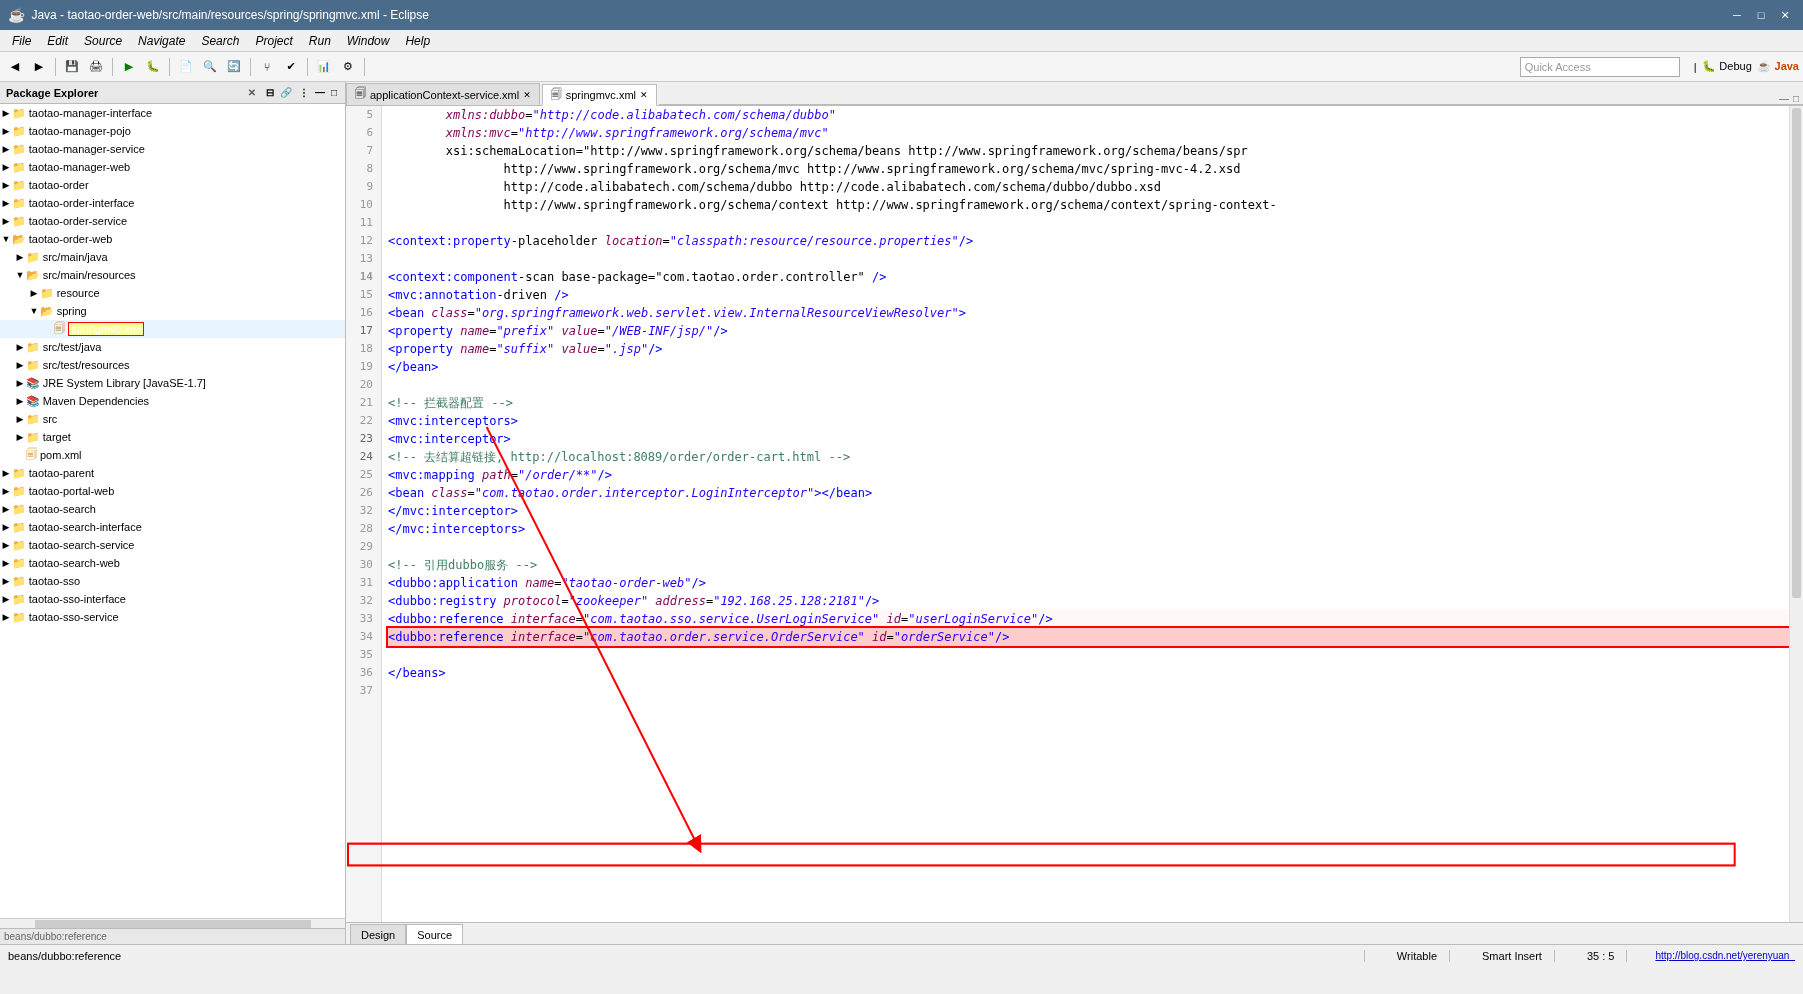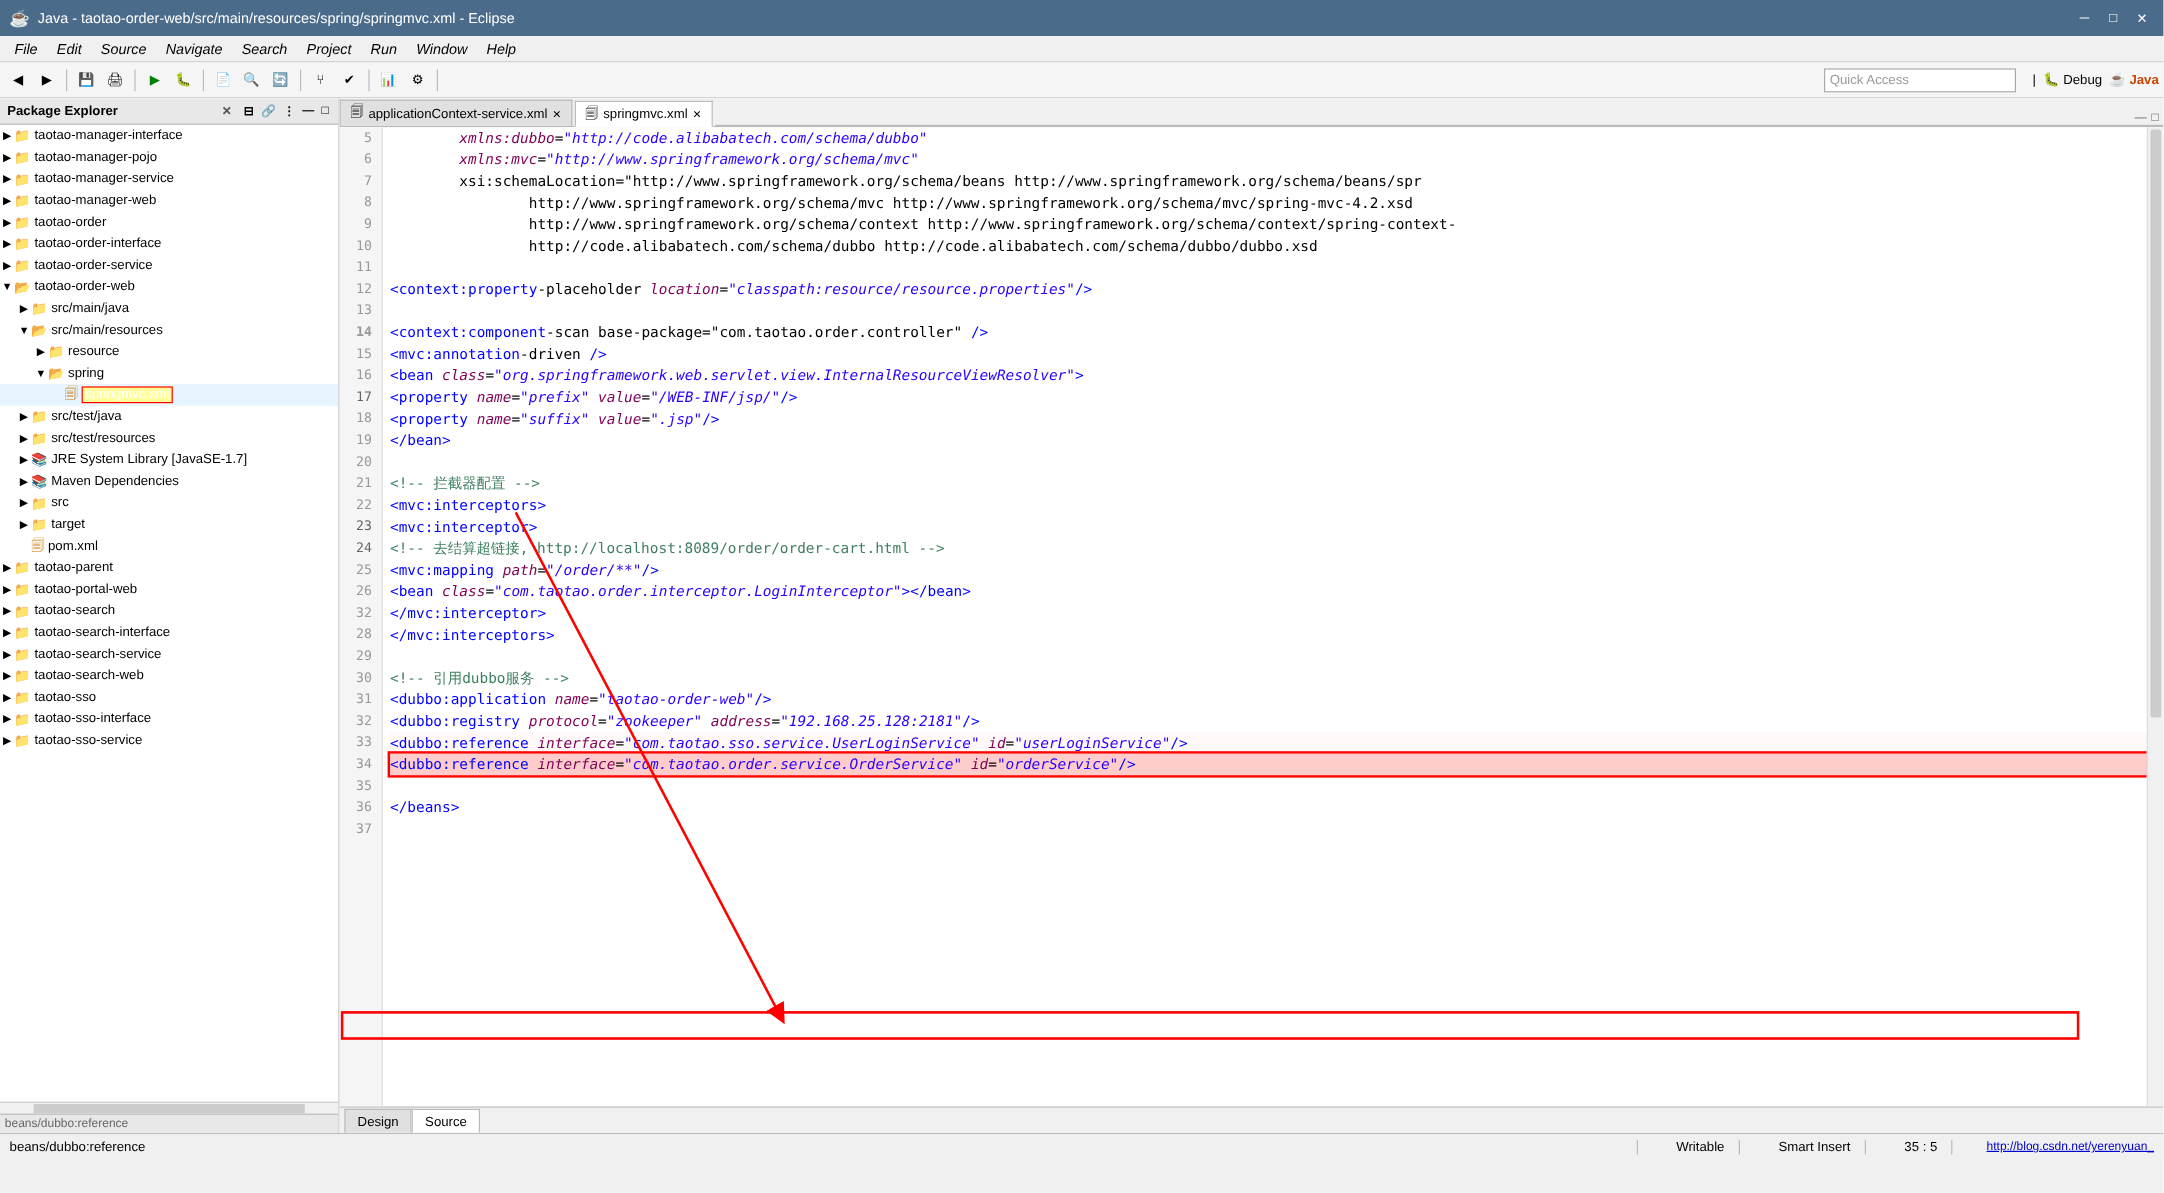--- a/index.html
+++ b/index.html
@@ -68,21 +68,21 @@
     .toolbar-right { display: flex; align-items: center; gap: 6px; margin-left: 8px; font-size: 11px; }
     
     
     #main-layout {
       display: flex;
       height: calc(994px - 30px - 22px - 30px - 28px - 22px);
     }
     
     
     #package-explorer {
-      width: 283px;
+      width: 346px;
       background: white;
       border-right: 1px solid #bbb;
       display: flex;
       flex-direction: column;
       overflow: hidden;
     }
     #pe-header {
       background: #e8e8e8;
       height: 22px;
       display: flex;
@@ -554,22 +554,22 @@
             <div style="height: 18px; display: flex; align-items: center; justify-content: flex-end; padding-right: 4px;">34</div>
             <div style="height: 18px; display: flex; align-items: center; justify-content: flex-end; padding-right: 4px;">35</div>
             <div style="height: 18px; display: flex; align-items: center; justify-content: flex-end; padding-right: 4px;">36</div>
             <div style="height: 18px; display: flex; align-items: center; justify-content: flex-end; padding-right: 4px;">37</div>
           </div>
         <div id="code-content">
             <div class="code-line"><span style="color:#7f0055;font-style:italic">	xmlns:dubbo</span>=<span style="color:#2a00ff;font-style:italic">"http://code.alibabatech.com/schema/dubbo"</span></div>
             <div class="code-line"><span style="color:#7f0055;font-style:italic">	xmlns:mvc</span>=<span style="color:#2a00ff;font-style:italic">"http://www.springframework.org/schema/mvc"</span></div>
             <div class="code-line">	xsi:schemaLocation="http://www.springframework.org/schema/beans http://www.springframework.org/schema/beans/spr</div>
             <div class="code-line">		http://www.springframework.org/schema/mvc http://www.springframework.org/schema/mvc/spring-mvc-4.2.xsd</div>
+            <div class="code-line">		http://code.alibabatech.com/schema/dubbo http://code.alibabatech.com/schema/dubbo/dubbo.xsd</div>
             <div class="code-line">		http://www.springframework.org/schema/context http://www.springframework.org/schema/context/spring-context-</div>
-            <div class="code-line">		http://code.alibabatech.com/schema/dubbo http://code.alibabatech.com/schema/dubbo/dubbo.xsd</div>
             <div class="code-line">&nbsp;</div>
             <div class="code-line">	<span style="color:#0000ff">&lt;context:property</span>-placeholder<span style="color:#7f0055;font-style:italic"> location</span>=<span style="color:#2a00ff;font-style:italic">"classpath:resource/resource.properties"</span> <span style="color:#0000ff">/&gt;</span></div>
             <div class="code-line">&nbsp;</div>
             <div class="code-line">	<span style="color:#0000ff">&lt;context:component</span>-scan base-package="com.taotao.order.controller" <span style="color:#0000ff">/&gt;</span></div>
             <div class="code-line">	<span style="color:#0000ff">&lt;mvc:annotation</span>-driven <span style="color:#0000ff">/&gt;</span></div>
             <div class="code-line">	<span style="color:#0000ff">&lt;bean</span><span style="color:#7f0055;font-style:italic"> class</span>=<span style="color:#2a00ff;font-style:italic">"org.springframework.web.servlet.view.InternalResourceViewResolver"</span><span style="color:#0000ff">&gt;</span></div>
             <div class="code-line">		<span style="color:#0000ff">&lt;property</span><span style="color:#7f0055;font-style:italic"> name</span>=<span style="color:#2a00ff;font-style:italic">"prefix"</span><span style="color:#7f0055;font-style:italic"> value</span>=<span style="color:#2a00ff;font-style:italic">"/WEB-INF/jsp/"</span> <span style="color:#0000ff">/&gt;</span></div>
             <div class="code-line">		<span style="color:#0000ff">&lt;property</span><span style="color:#7f0055;font-style:italic"> name</span>=<span style="color:#2a00ff;font-style:italic">"suffix"</span><span style="color:#7f0055;font-style:italic"> value</span>=<span style="color:#2a00ff;font-style:italic">".jsp"</span> <span style="color:#0000ff">/&gt;</span></div>
             <div class="code-line">	<span style="color:#0000ff">&lt;/bean</span><span style="color:#0000ff">&gt;</span></div>
             <div class="code-line">&nbsp;</div>

